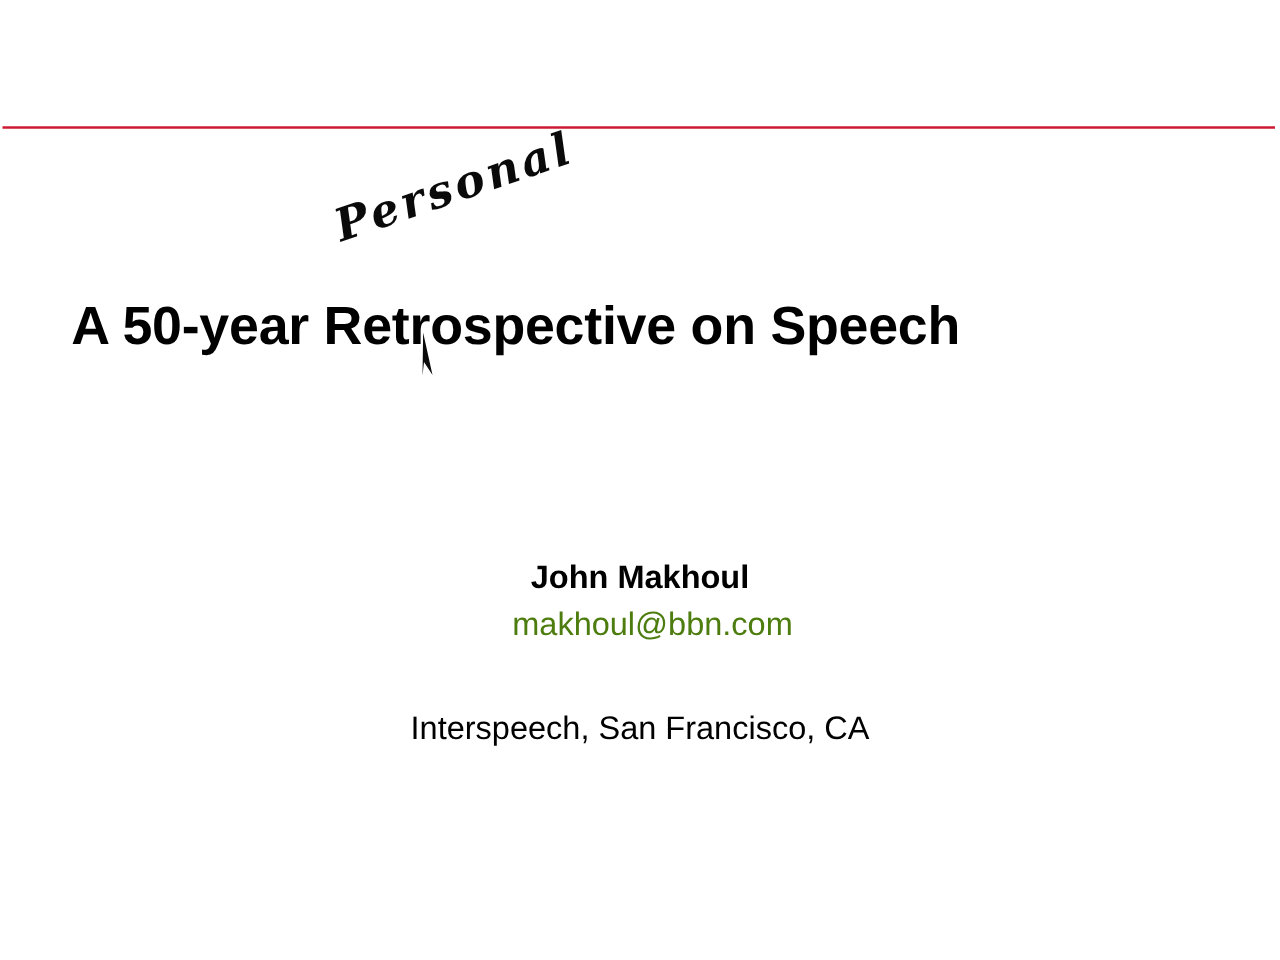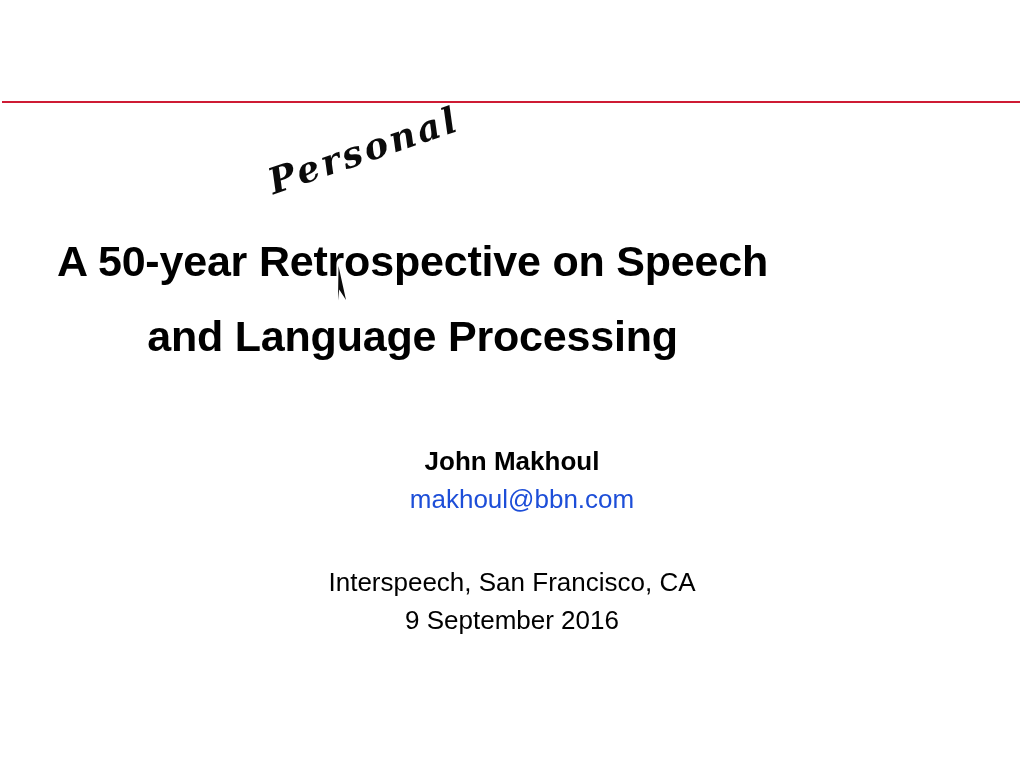--- a/index.html
+++ b/index.html
@@ -114,21 +114,21 @@
     font-weight: 700;
     font-size: 26px;
     line-height: 38px;
     color: #000000;
   }
   .author-email {
     font-family: "Liberation Sans", sans-serif;
     font-weight: 400;
     font-size: 26px;
     line-height: 38px;
-    color: #1d4ed8;
+    color: #4d7c0f;
     padding-left: 20px;
   }
 
   
   .venue-block {
     position: absolute;
     left: 0;
     top: 563px;
     width: 1024px;
     text-align: center;
@@ -144,34 +144,32 @@
 </head>
 <body>
 
 <div class="slide">
 
 
   <div class="header-rule"></div>
 
   <div class="title-block">
     <div class="title-line">A 50-year  Retrospective on Speech</div>
-    <div class="title-line">and Language Processing</div>
   </div>
 
   <div class="annot-personal">Personal</div>
 
   <div class="annot-caret">
     <svg width="30" height="36" viewBox="0 0 30 36" xmlns="http://www.w3.org/2000/svg">
       <path d="M14.5 0 L22 34 L15.2 23.5 L14.0 34.5 Z" fill="#0a0a0a"></path>
     </svg>
   </div>
 
   <div class="author-block">
     <div class="author-name">John Makhoul</div>
     <div class="author-email">makhoul@bbn.com</div>
   </div>
 
   <div class="venue-block">
     <div class="venue-line">Interspeech, San Francisco, CA</div>
-    <div class="venue-line">9 September 2016</div>
   </div>
 
 </div>
 
 </body></html>

